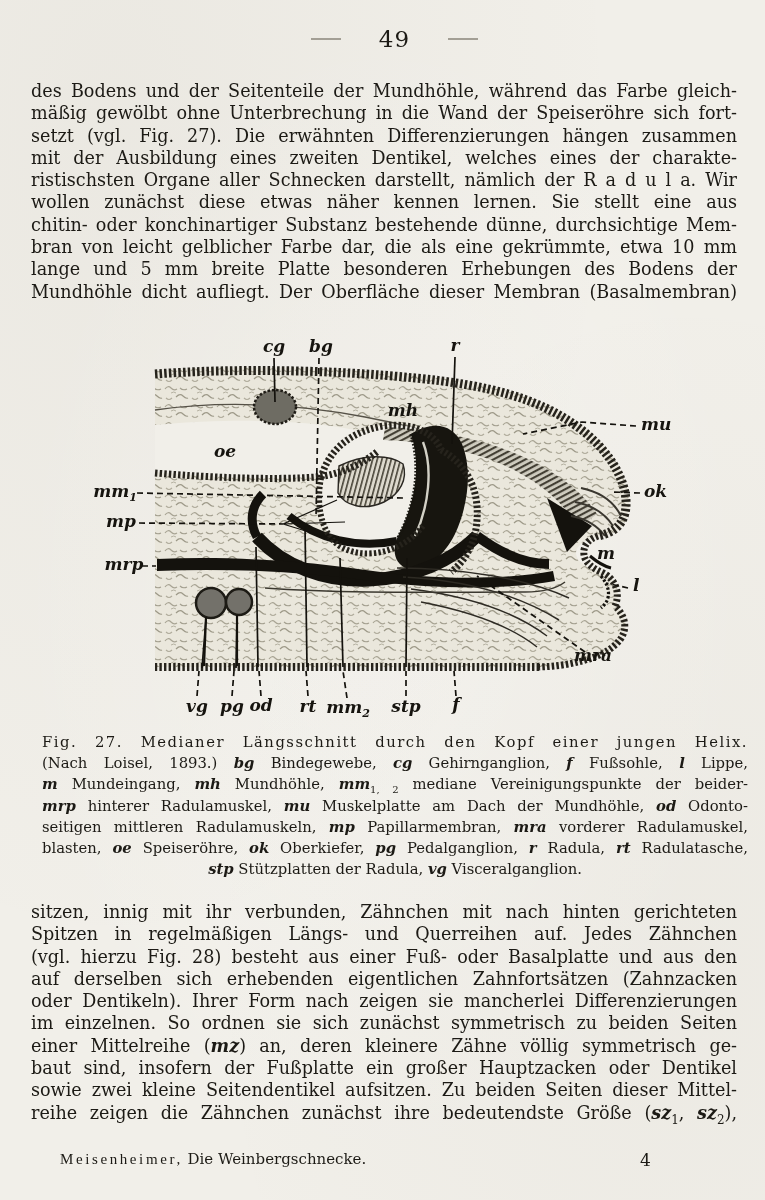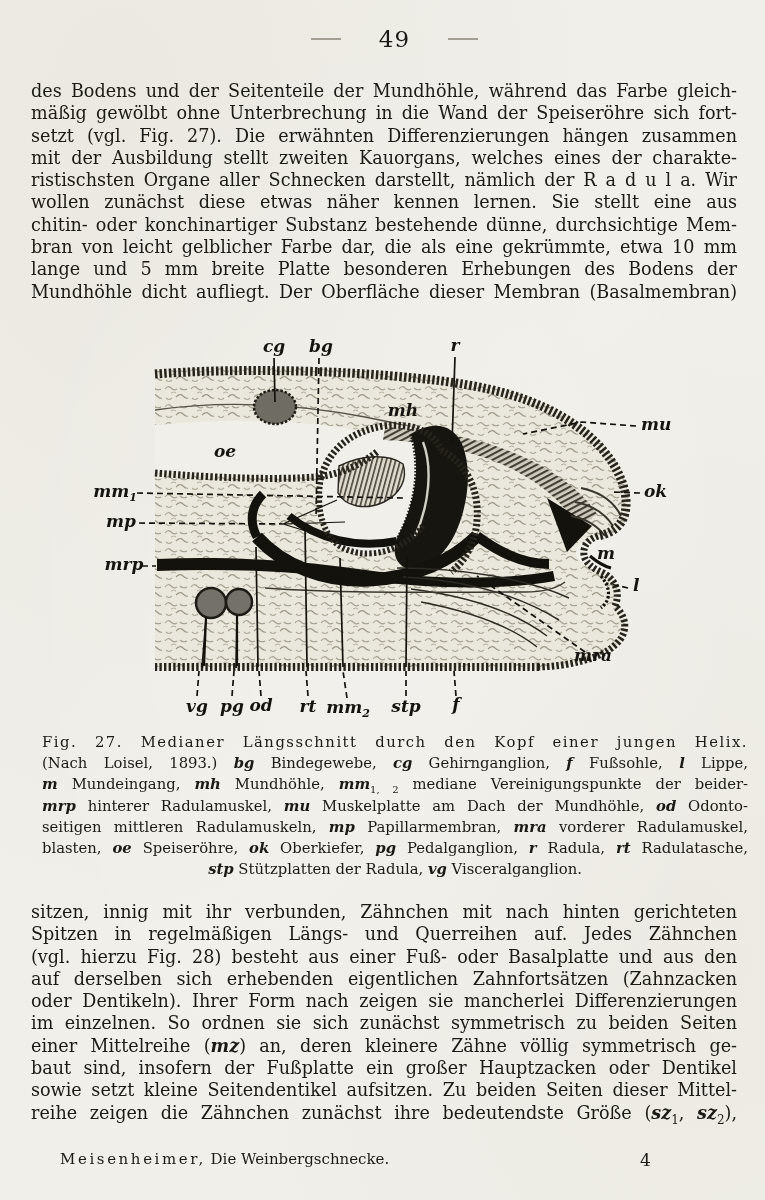--- a/index.html
+++ b/index.html
@@ -30,38 +30,38 @@
   }
   .bi{font-weight:bold;font-style:italic;}
   sub{font-size:68%;line-height:0;}
   figure{margin:0;position:absolute;left:85px;top:330px;width:600px;height:395px;}
   .caption{position:absolute;top:731px;left:42px;width:706px;}
   .cap-line{font-size:14.8px;line-height:21.2px;height:21.2px;}
   .cap-just{text-align:justify;text-align-last:justify;}
   .cap-first{text-align:justify;text-align-last:justify;letter-spacing:1.5px;}
   .cap-center{text-align:center;}
   .page-footer{position:absolute;top:1150px;left:60px;width:650px;font-size:15px;}
-  .footer-spaced{letter-spacing:2.6px;}
+  .footer-spaced{letter-spacing:2.6px;font-family:Liberation Serif, serif;}
   .footer-sig{position:absolute;left:580px;top:0;font-size:17px;}
   svg text{font-family:"DejaVu Serif","Liberation Serif",serif;font-style:italic;font-weight:bold;}
 </style>
 </head>
 <body>
 
 <div class="page-header">
   <div class="hrule"></div>
   <div class="page-num">49</div>
   <div class="hrule"></div>
 </div>
 
 <div class="body-text" id="para1">
     <div class="b-line">des Bodens und der Seitenteile der Mundhöhle, während das Farbe gleich-</div>
     <div class="b-line">mäßig gewölbt ohne Unterbrechung in die Wand der Speiseröhre sich fort-</div>
     <div class="b-line">setzt (vgl. Fig. 27).  Die erwähnten Differenzierungen hängen zusammen</div>
-    <div class="b-line">mit der Ausbildung stellt zweiten Kauorgans, welches eines der charakte-</div>
+    <div class="b-line">mit der Ausbildung eines zweiten Dentikel, welches eines der charakte-</div>
     <div class="b-line">ristischsten Organe aller Schnecken darstellt, nämlich der R a d u l a.  Wir</div>
     <div class="b-line">wollen zunächst diese etwas näher kennen lernen.  Sie stellt eine aus</div>
     <div class="b-line">chitin- oder konchinartiger Substanz bestehende dünne, durchsichtige Mem-</div>
     <div class="b-line">bran von leicht gelblicher Farbe dar, die als eine gekrümmte, etwa 10 mm</div>
     <div class="b-line">lange und 5 mm breite Platte besonderen Erhebungen des Bodens der</div>
     <div class="b-line">Mundhöhle dicht aufliegt.  Der Oberfläche dieser Membran (Basalmembran)</div>
   </div>
 
 <figure>
 <svg viewBox="0 0 600 395" width="600" height="395">
@@ -214,21 +214,21 @@
 
 <div class="body-text" id="para2">
     <div class="b-line">sitzen, innig mit ihr verbunden, Zähnchen mit nach hinten gerichteten</div>
     <div class="b-line">Spitzen in regelmäßigen Längs- und Querreihen auf.  Jedes Zähnchen</div>
     <div class="b-line">(vgl. hierzu Fig. 28) besteht aus einer Fuß- oder Basalplatte und aus den</div>
     <div class="b-line">auf derselben sich erhebenden eigentlichen Zahnfortsätzen (Zahnzacken</div>
     <div class="b-line">oder Dentikeln).  Ihrer Form nach zeigen sie mancherlei Differenzierungen</div>
     <div class="b-line">im einzelnen.  So ordnen sie sich zunächst symmetrisch zu beiden Seiten</div>
     <div class="b-line">einer Mittelreihe (<span class="bi">mz</span>) an, deren kleinere Zähne völlig symmetrisch ge-</div>
     <div class="b-line">baut sind, insofern der Fußplatte ein großer Hauptzacken oder Dentikel</div>
-    <div class="b-line">sowie setzt kleine Seitendentikel aufsitzen.  Zu beiden Seiten dieser Mittel-</div>
+    <div class="b-line">sowie zwei kleine Seitendentikel aufsitzen.  Zu beiden Seiten dieser Mittel-</div>
     <div class="b-line">reihe zeigen die Zähnchen zunächst ihre bedeutendste Größe (<span class="bi">sz</span><sub>1</sub>, <span class="bi">sz</span><sub>2</sub>),</div>
   </div>
 
 <div class="page-footer">
   <div>
     <span class="footer-spaced">Meisenheimer,</span><span> Die Weinbergschnecke.</span>
   </div>
   <div class="footer-sig">4</div>
 </div>
 

